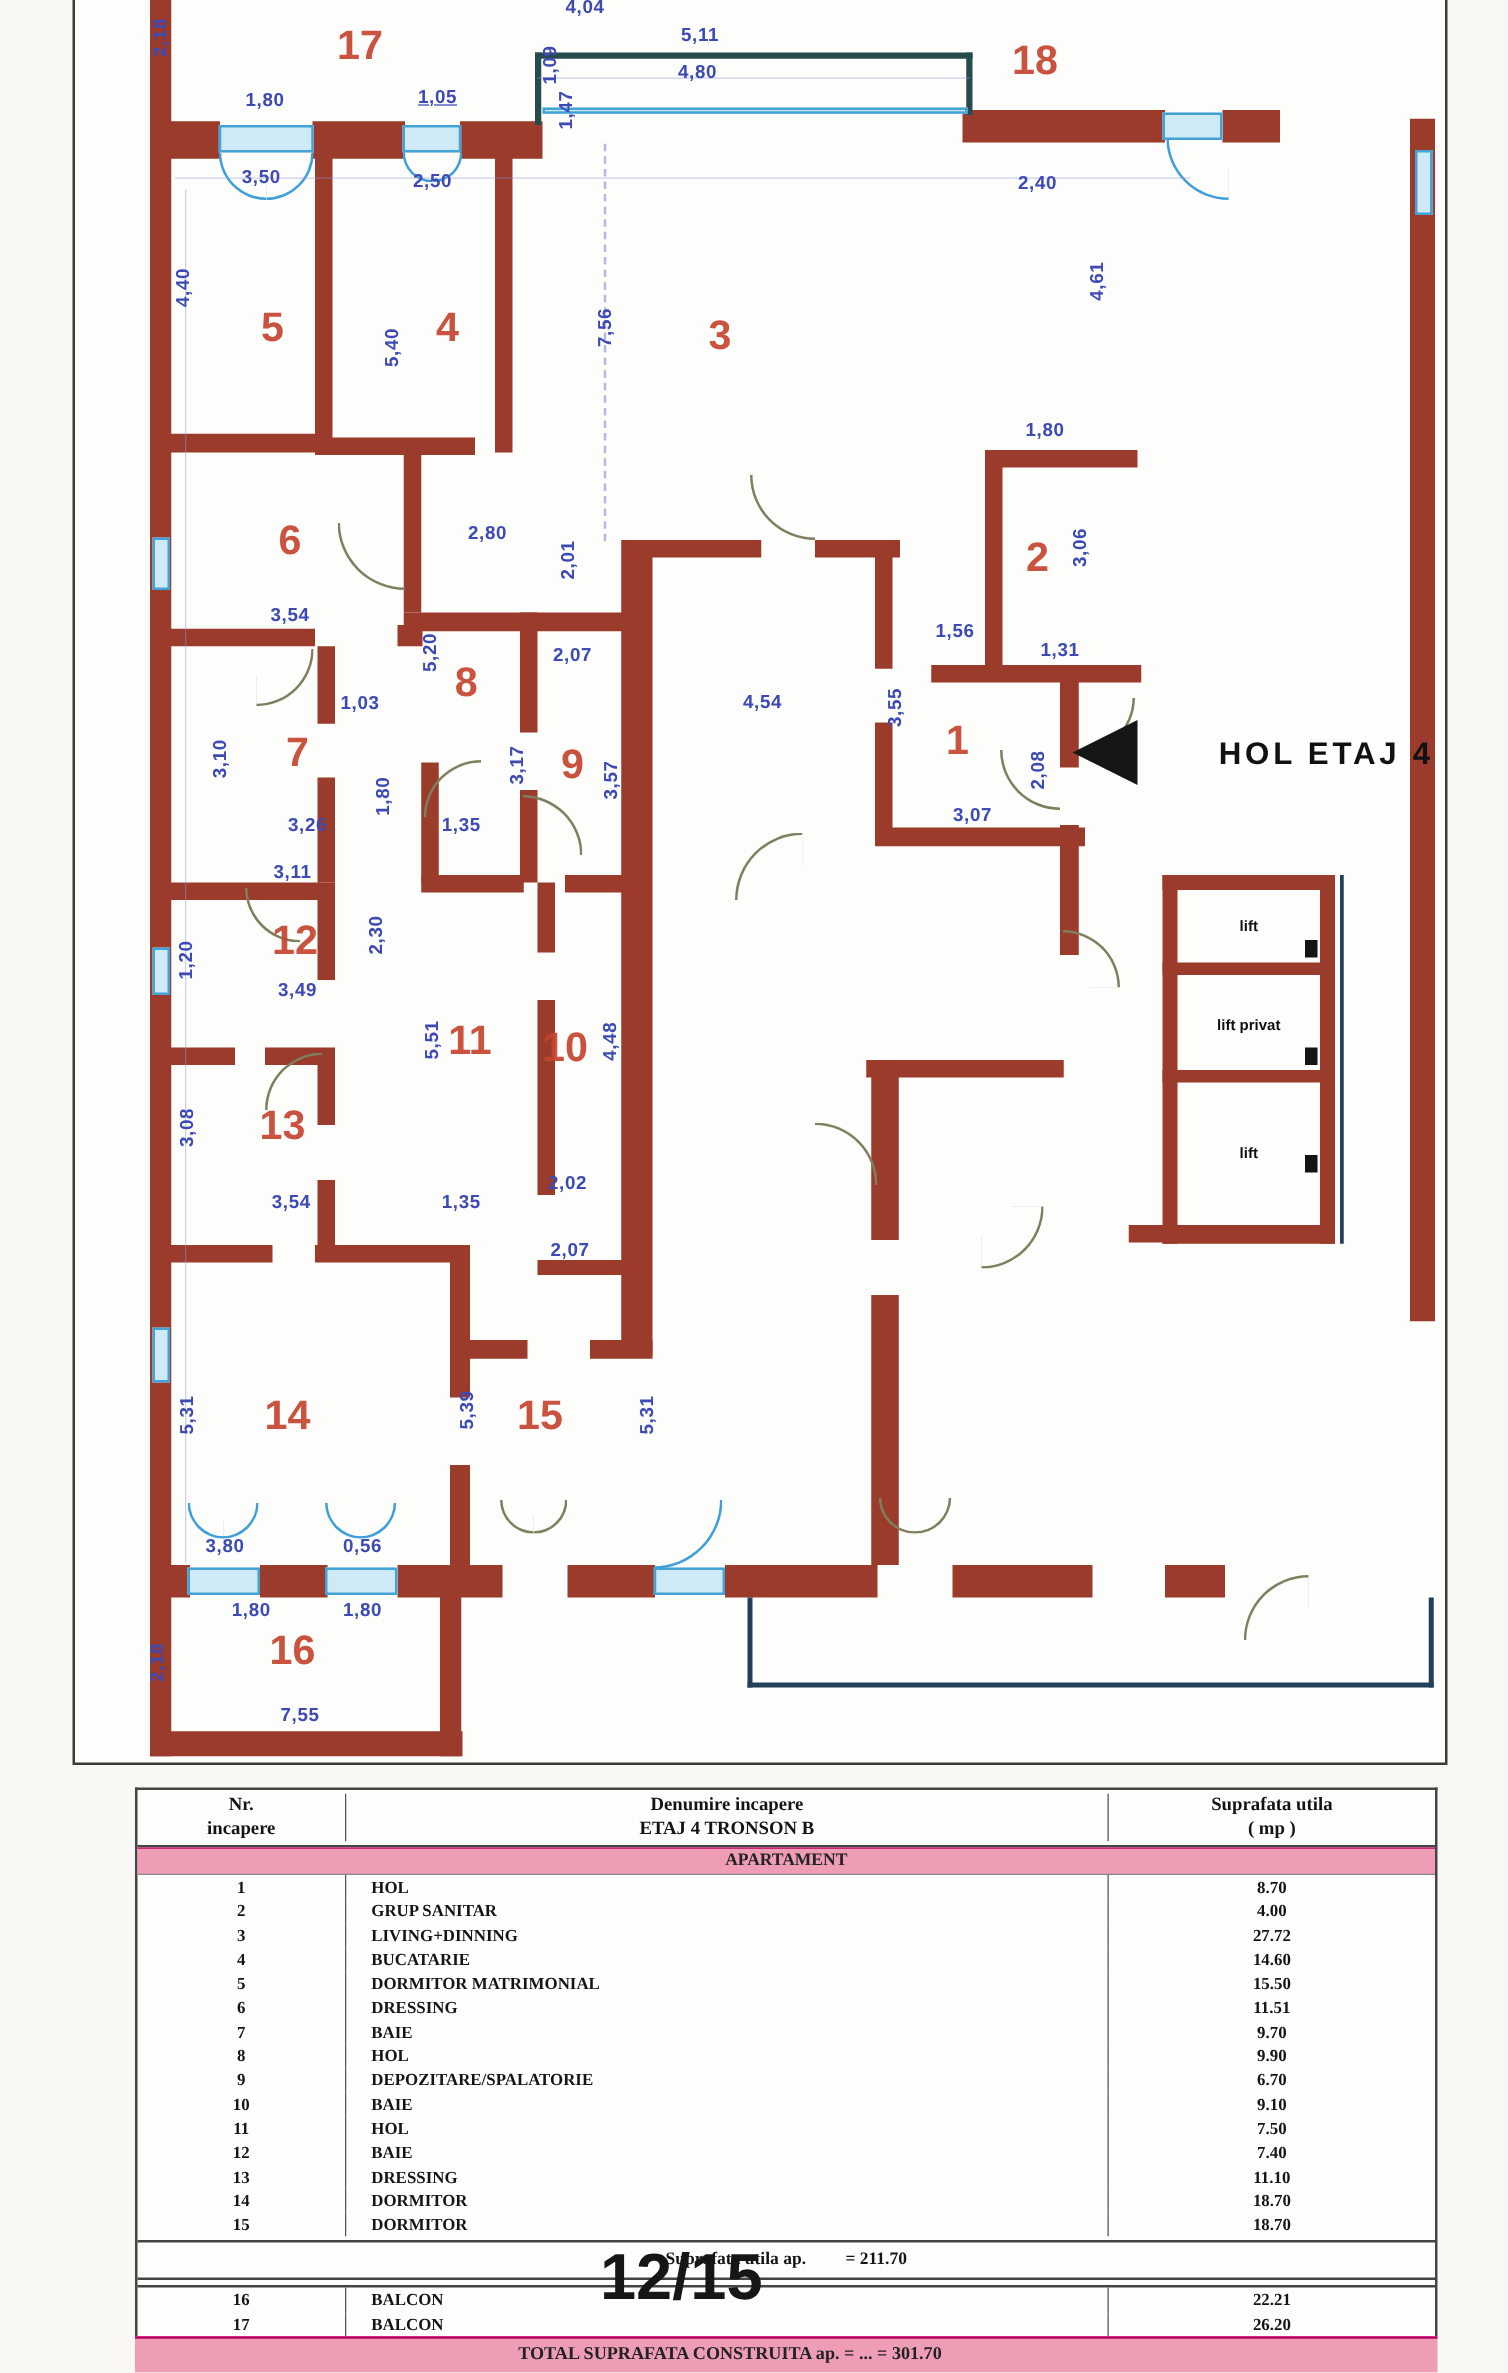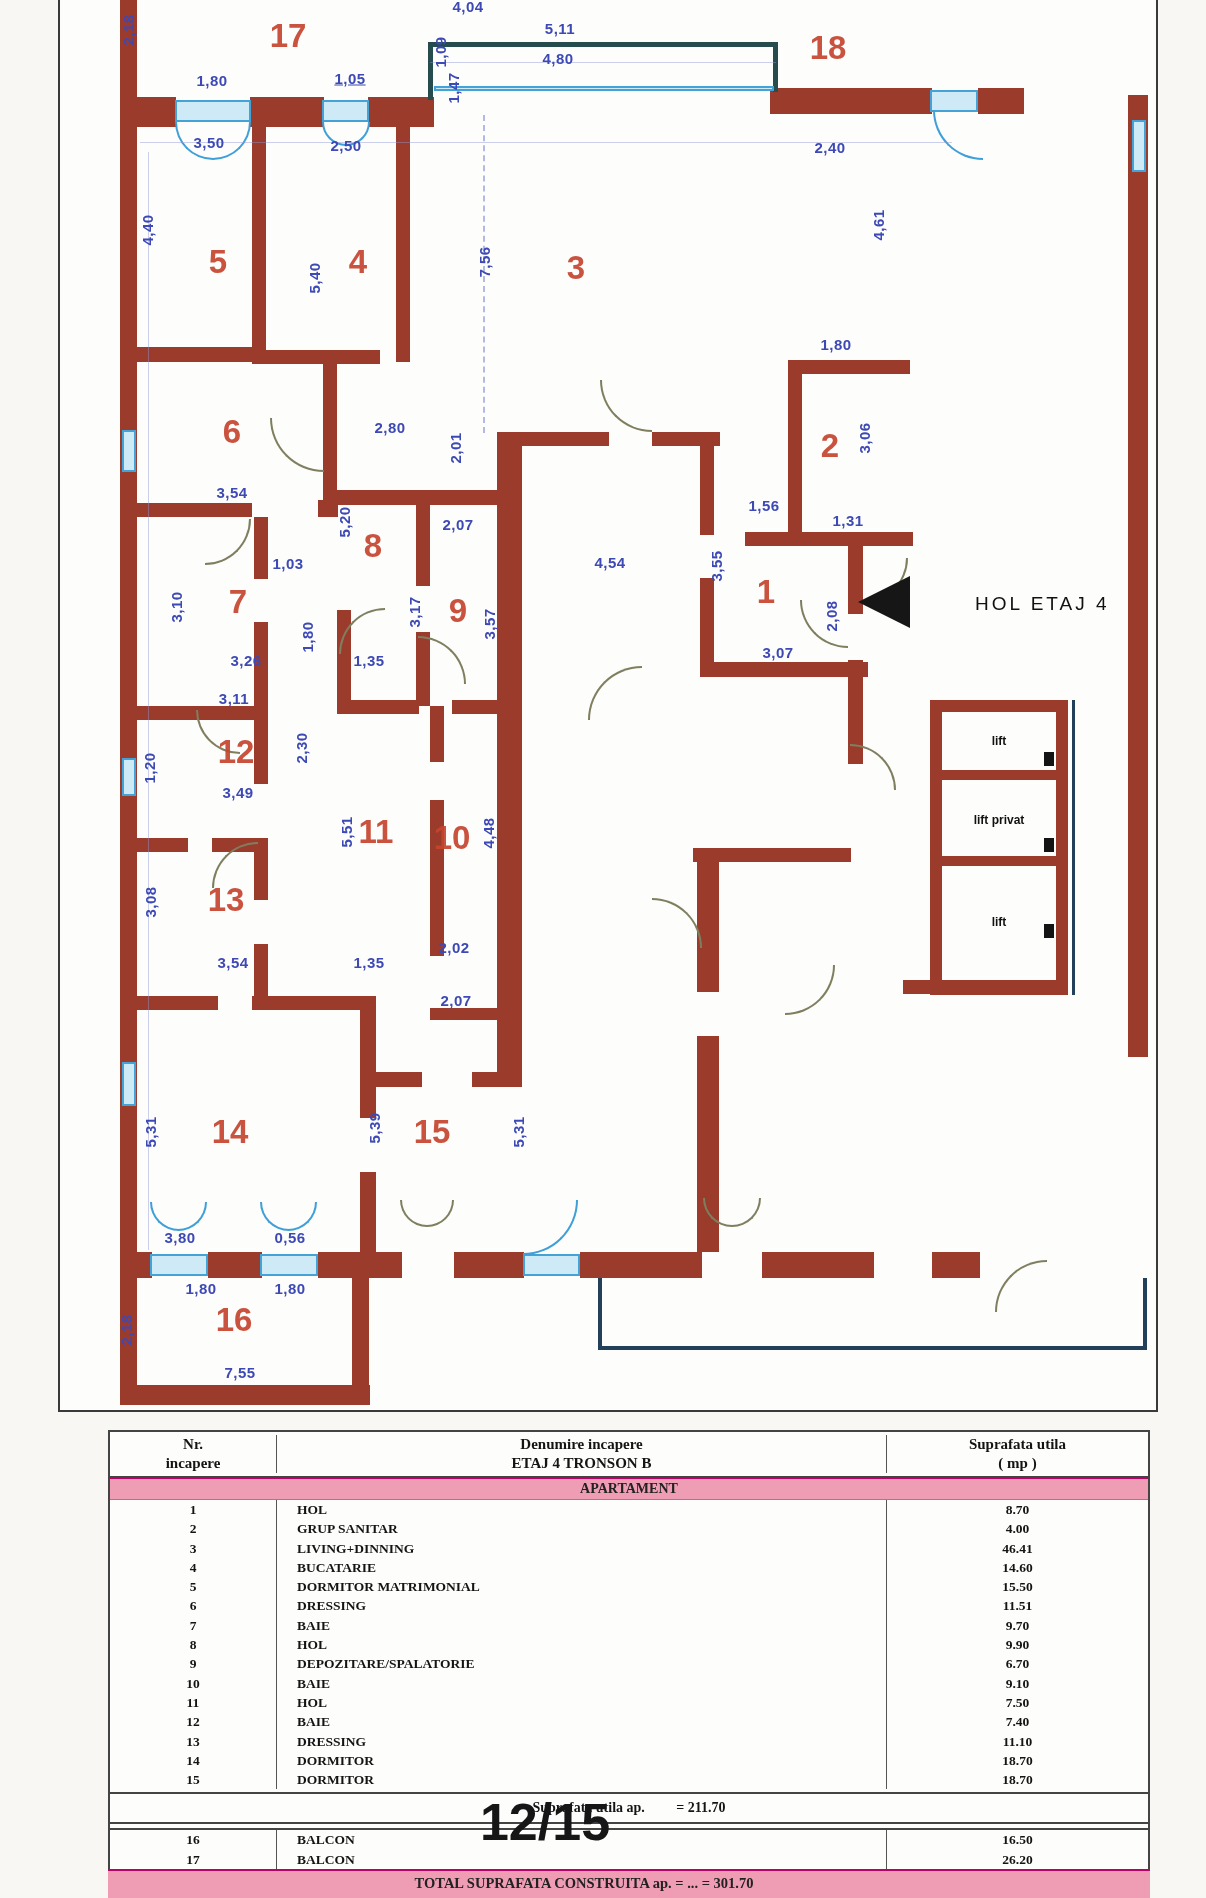--- a/index.html
+++ b/index.html
@@ -21,21 +21,21 @@
   .arc.br{border-radius:0 0 100% 0;border-top:none;border-left:none;}
   .hl{position:absolute;background:#8d96d6;opacity:.45;}
   .dashv{position:absolute;border-left:2px dashed #8d96d6;opacity:.65;width:0;}
   .dim{position:absolute;color:#3d49b5;font-size:15px;font-weight:bold;
        transform:translate(-50%,-50%);white-space:nowrap;letter-spacing:.5px;}
   .dim.v{transform:translate(-50%,-50%) rotate(-90deg);}
   .room-no{position:absolute;color:#c5452f;font-size:33px;font-weight:bold;
        transform:translate(-50%,-50%);opacity:.92;}
   .blk{position:absolute;background:#141414;}
   #hall-label{position:absolute;left:975px;top:604px;transform:translate(0,-50%);
-       color:#111;font-size:19px;font-weight:normal;letter-spacing:3px;
+       color:#111;font-size:25px;font-weight:bold;letter-spacing:3px;
        font-family:"Liberation Sans",sans-serif;}
   .lift-label{position:absolute;transform:translate(-50%,-50%);color:#111;
        font-size:12px;font-weight:bold;}
   #arrow{position:absolute;left:858px;top:576px;width:0;height:0;
        border-top:26px solid transparent;border-bottom:26px solid transparent;
        border-right:52px solid #161616;}
   
   #tbl{position:absolute;left:108px;top:1430px;width:1042px;
        font-family:"Liberation Serif",serif;color:#141414;}
   #tbl .outer{border:2px solid #444;border-bottom:none;background:#fdfdfb;}
@@ -288,21 +288,21 @@
   <div class="c3">8.70</div>
           </div>
           <div class="trow datarow">
             <div class="c1">2</div>
   <div class="c2">GRUP SANITAR</div>
   <div class="c3">4.00</div>
           </div>
           <div class="trow datarow">
             <div class="c1">3</div>
   <div class="c2">LIVING+DINNING</div>
-  <div class="c3">46.41</div>
+  <div class="c3">27.72</div>
           </div>
           <div class="trow datarow">
             <div class="c1">4</div>
   <div class="c2">BUCATARIE</div>
   <div class="c3">14.60</div>
           </div>
           <div class="trow datarow">
             <div class="c1">5</div>
   <div class="c2">DORMITOR MATRIMONIAL</div>
   <div class="c3">15.50</div>
@@ -361,21 +361,21 @@
       <div class="subrow">
         <span>Suprafata utila ap.</span>
         &nbsp;&nbsp;&nbsp;&nbsp;&nbsp;&nbsp;&nbsp;
         <span>= 211.70</span>
       </div>
       <div class="balcsep"></div>
       <div class="balcblock" id="balcrows">
           <div class="trow datarow">
             <div class="c1">16</div>
   <div class="c2">BALCON</div>
-  <div class="c3">16.50</div>
+  <div class="c3">22.21</div>
           </div>
           <div class="trow datarow">
             <div class="c1">17</div>
   <div class="c2">BALCON</div>
   <div class="c3">26.20</div>
           </div>
         </div>
     </div>
     <div id="pinkfooter">
       <div>TOTAL SUPRAFATA CONSTRUITA ap. = ... = 301.70</div>

